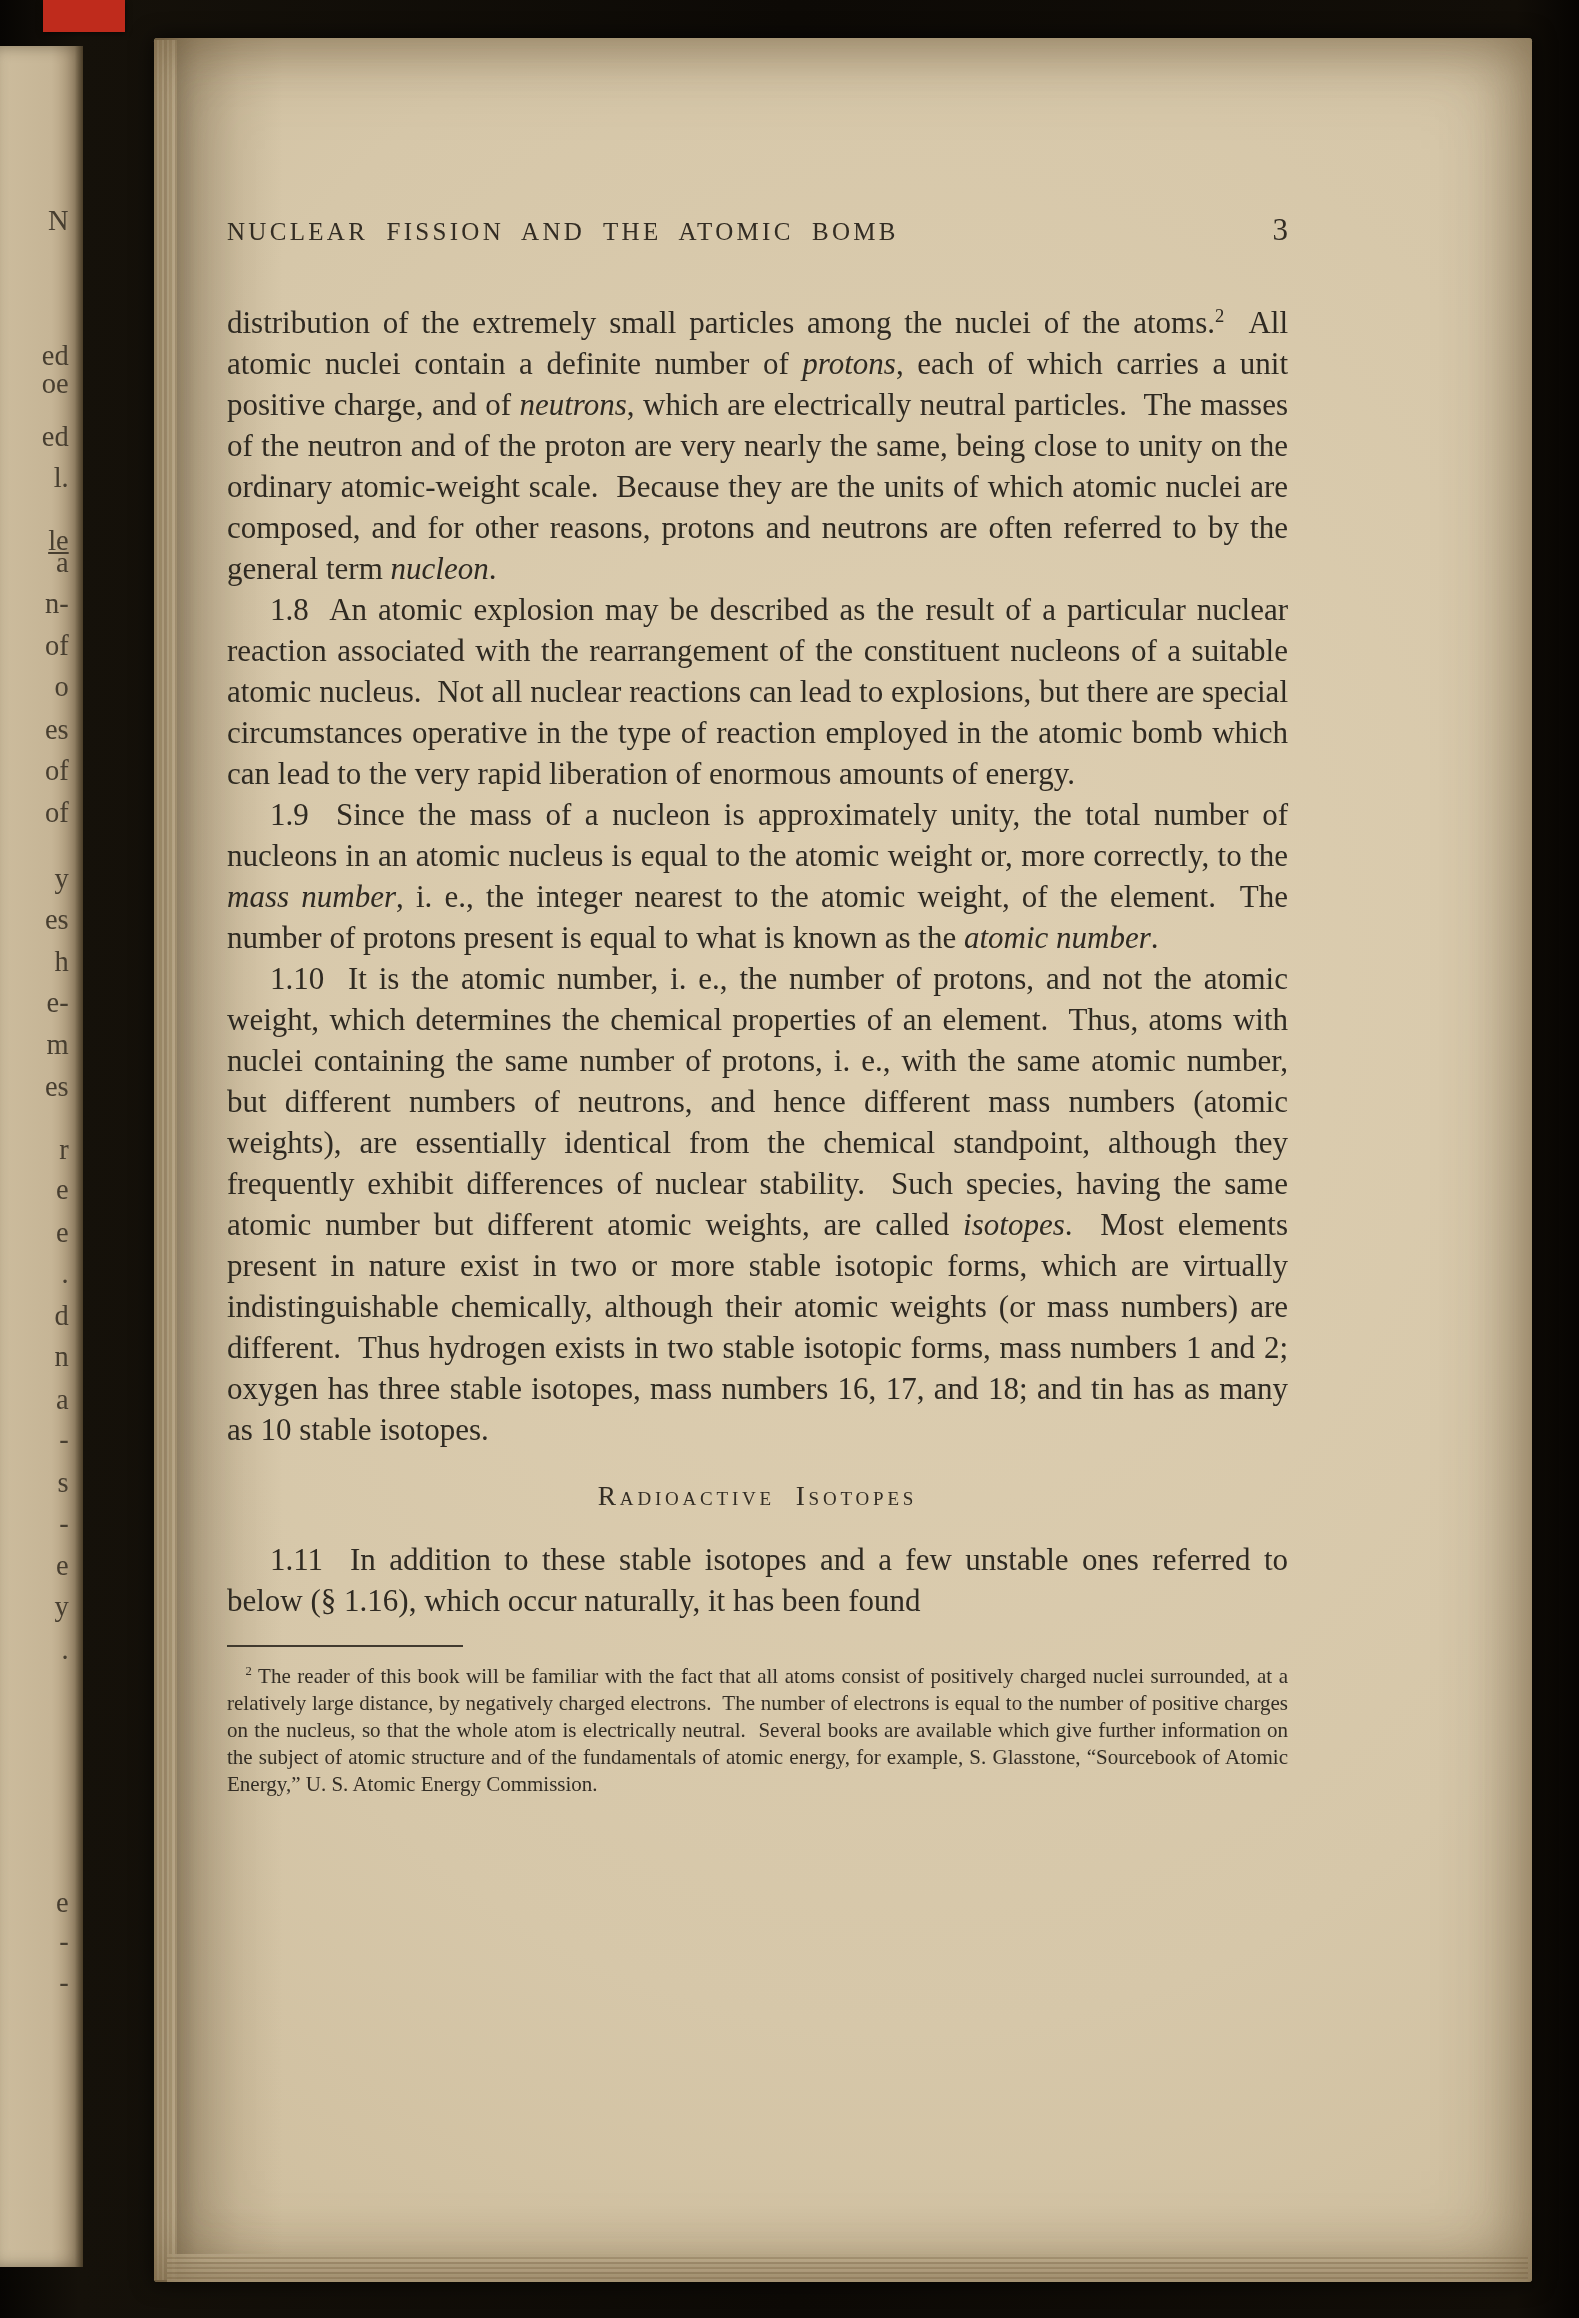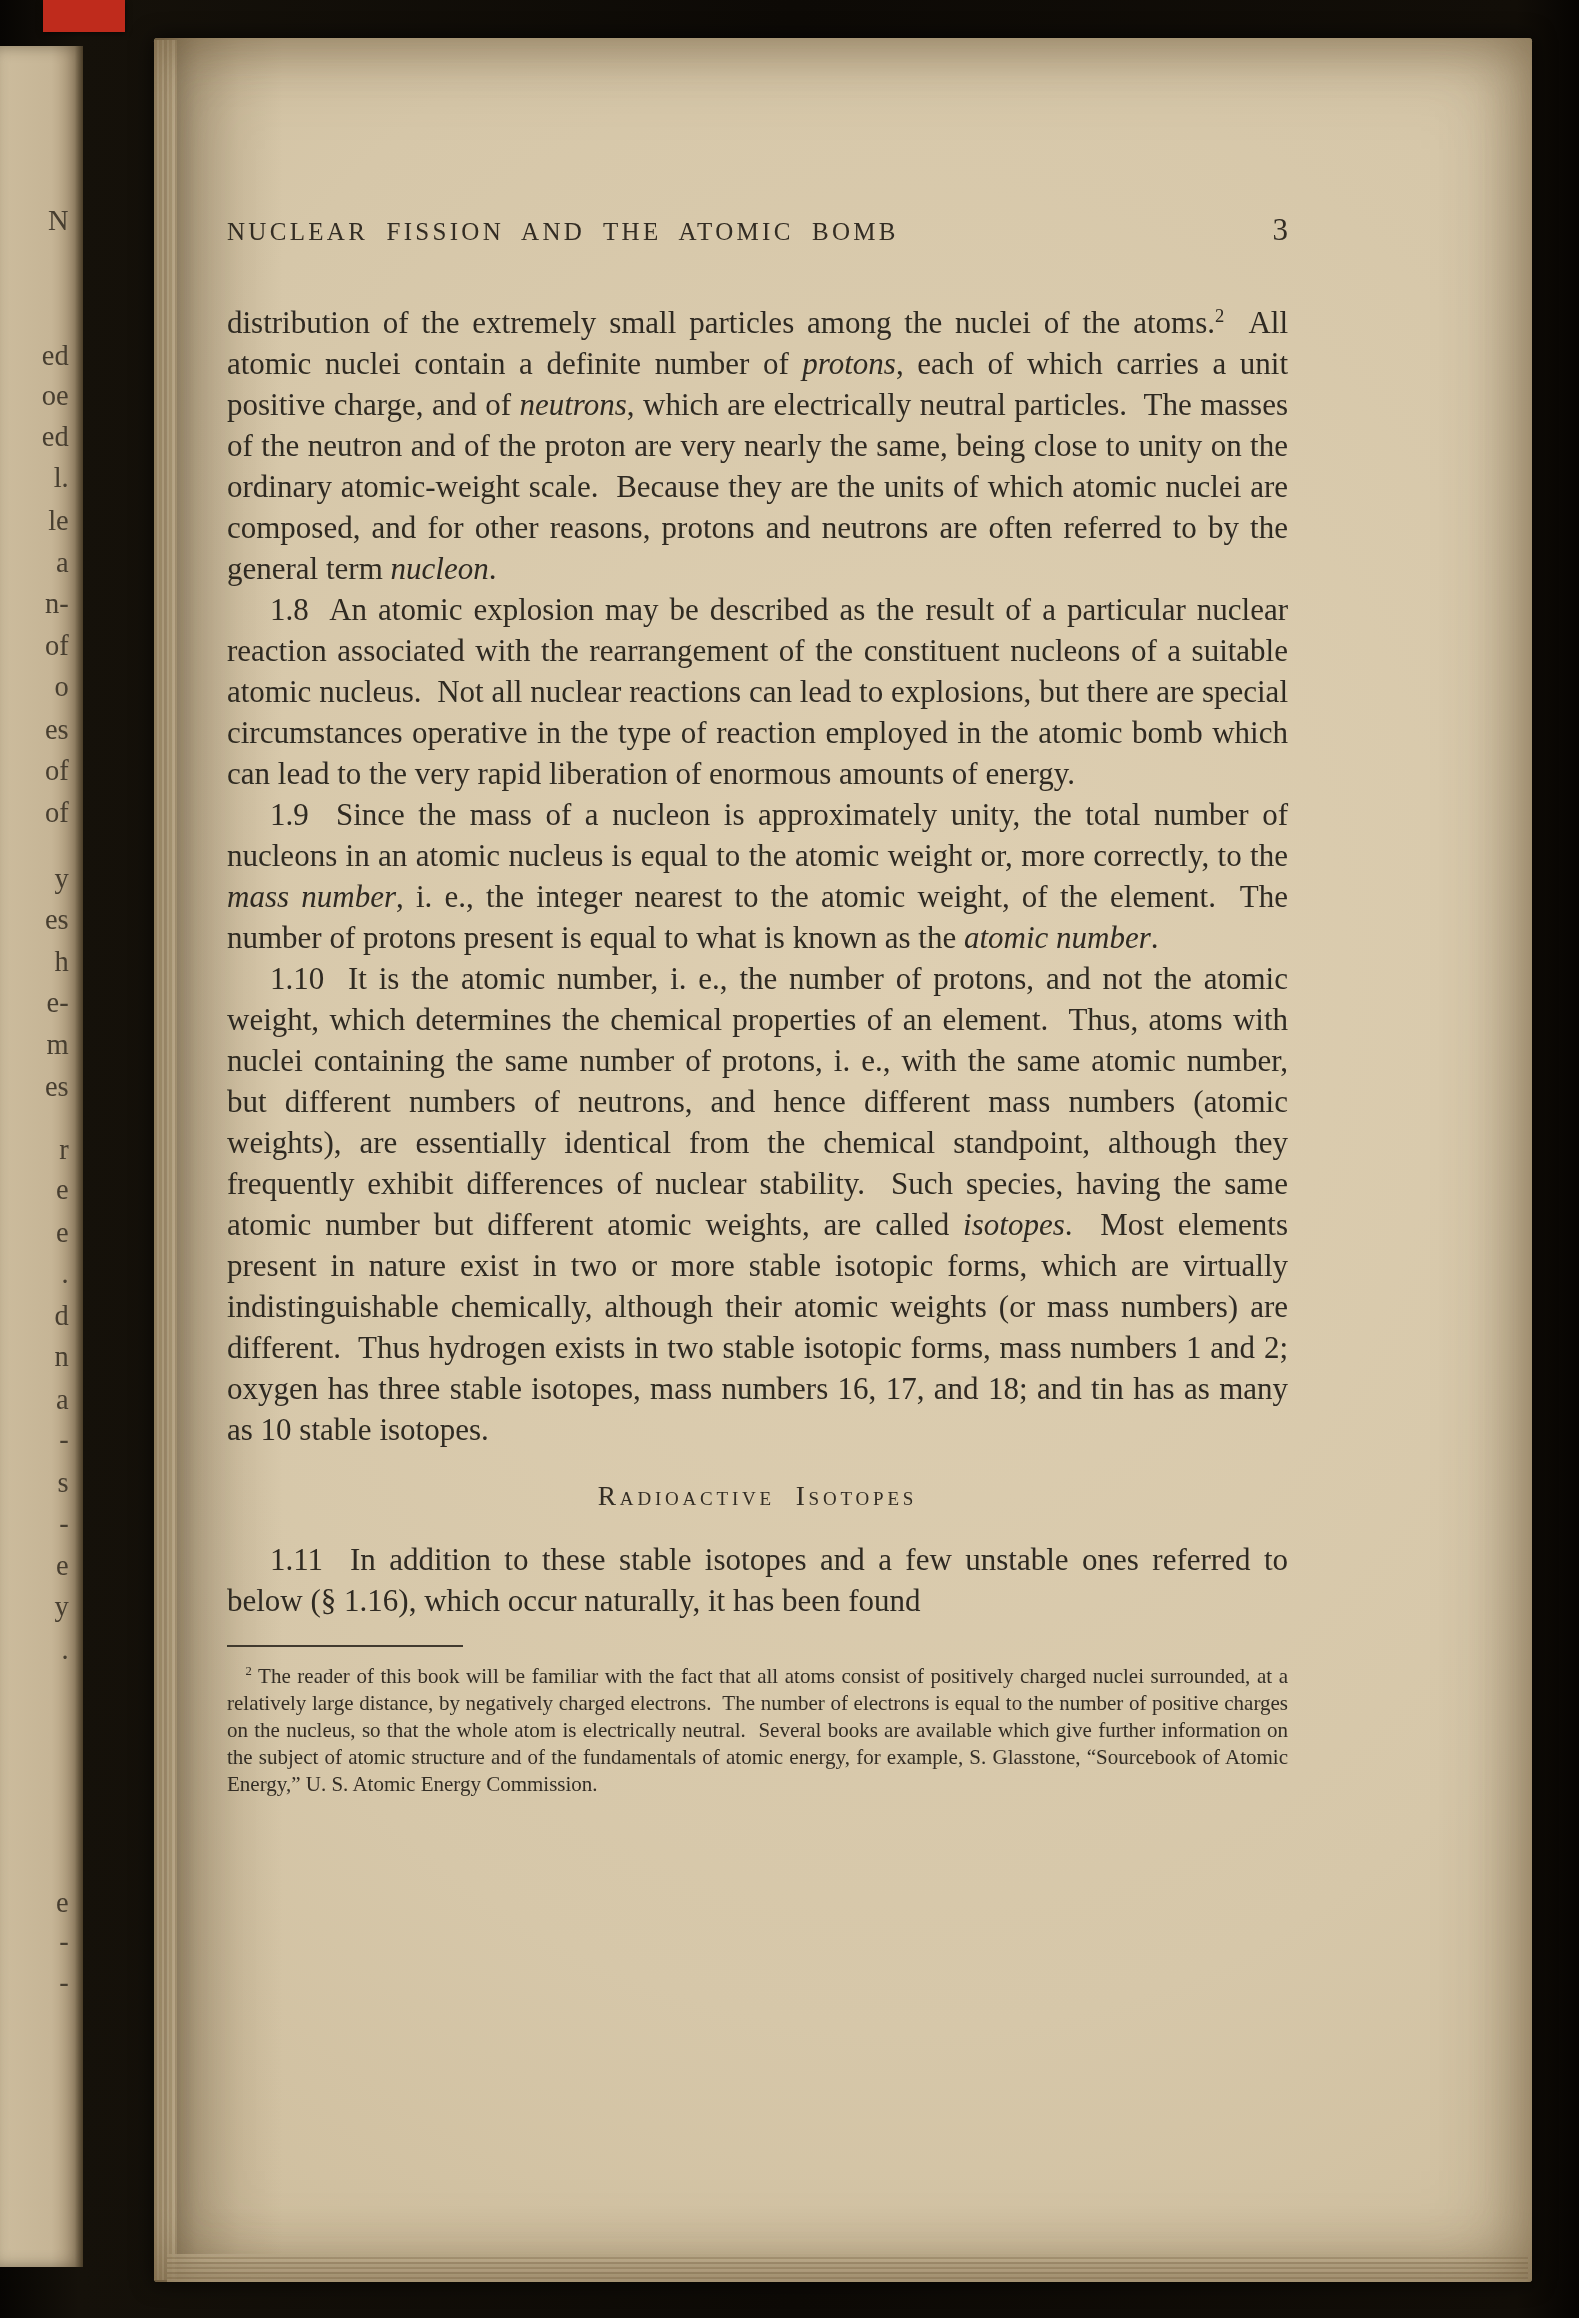--- a/index.html
+++ b/index.html
@@ -55,24 +55,24 @@
 </head>
 <body>
 
 <div class="canvas">
 
   <div class="red-tab"></div>
 
   <div class="facing-edge">
       <p style="top: 161px;">N</p>
       <p style="top: 296px;">ed</p>
-      <p style="top: 336px;">oe</p>
+      <p style="top: 324px;">oe</p>
       <p style="top: 377px;">ed</p>
       <p style="top: 418px;">l.</p>
-      <p style="top: 461px;">le</p>
+      <p style="top: 481px; text-decoration: underline;">le</p>
       <p style="top: 503px;">a</p>
       <p style="top: 544px;">n-</p>
       <p style="top: 586px;">of</p>
       <p style="top: 627px;">o</p>
       <p style="top: 670px;">es</p>
       <p style="top: 711px;">of</p>
       <p style="top: 753px;">of</p>
       <p style="top: 819px;">y</p>
       <p style="top: 860px;">es</p>
       <p style="top: 902px;">h</p>

